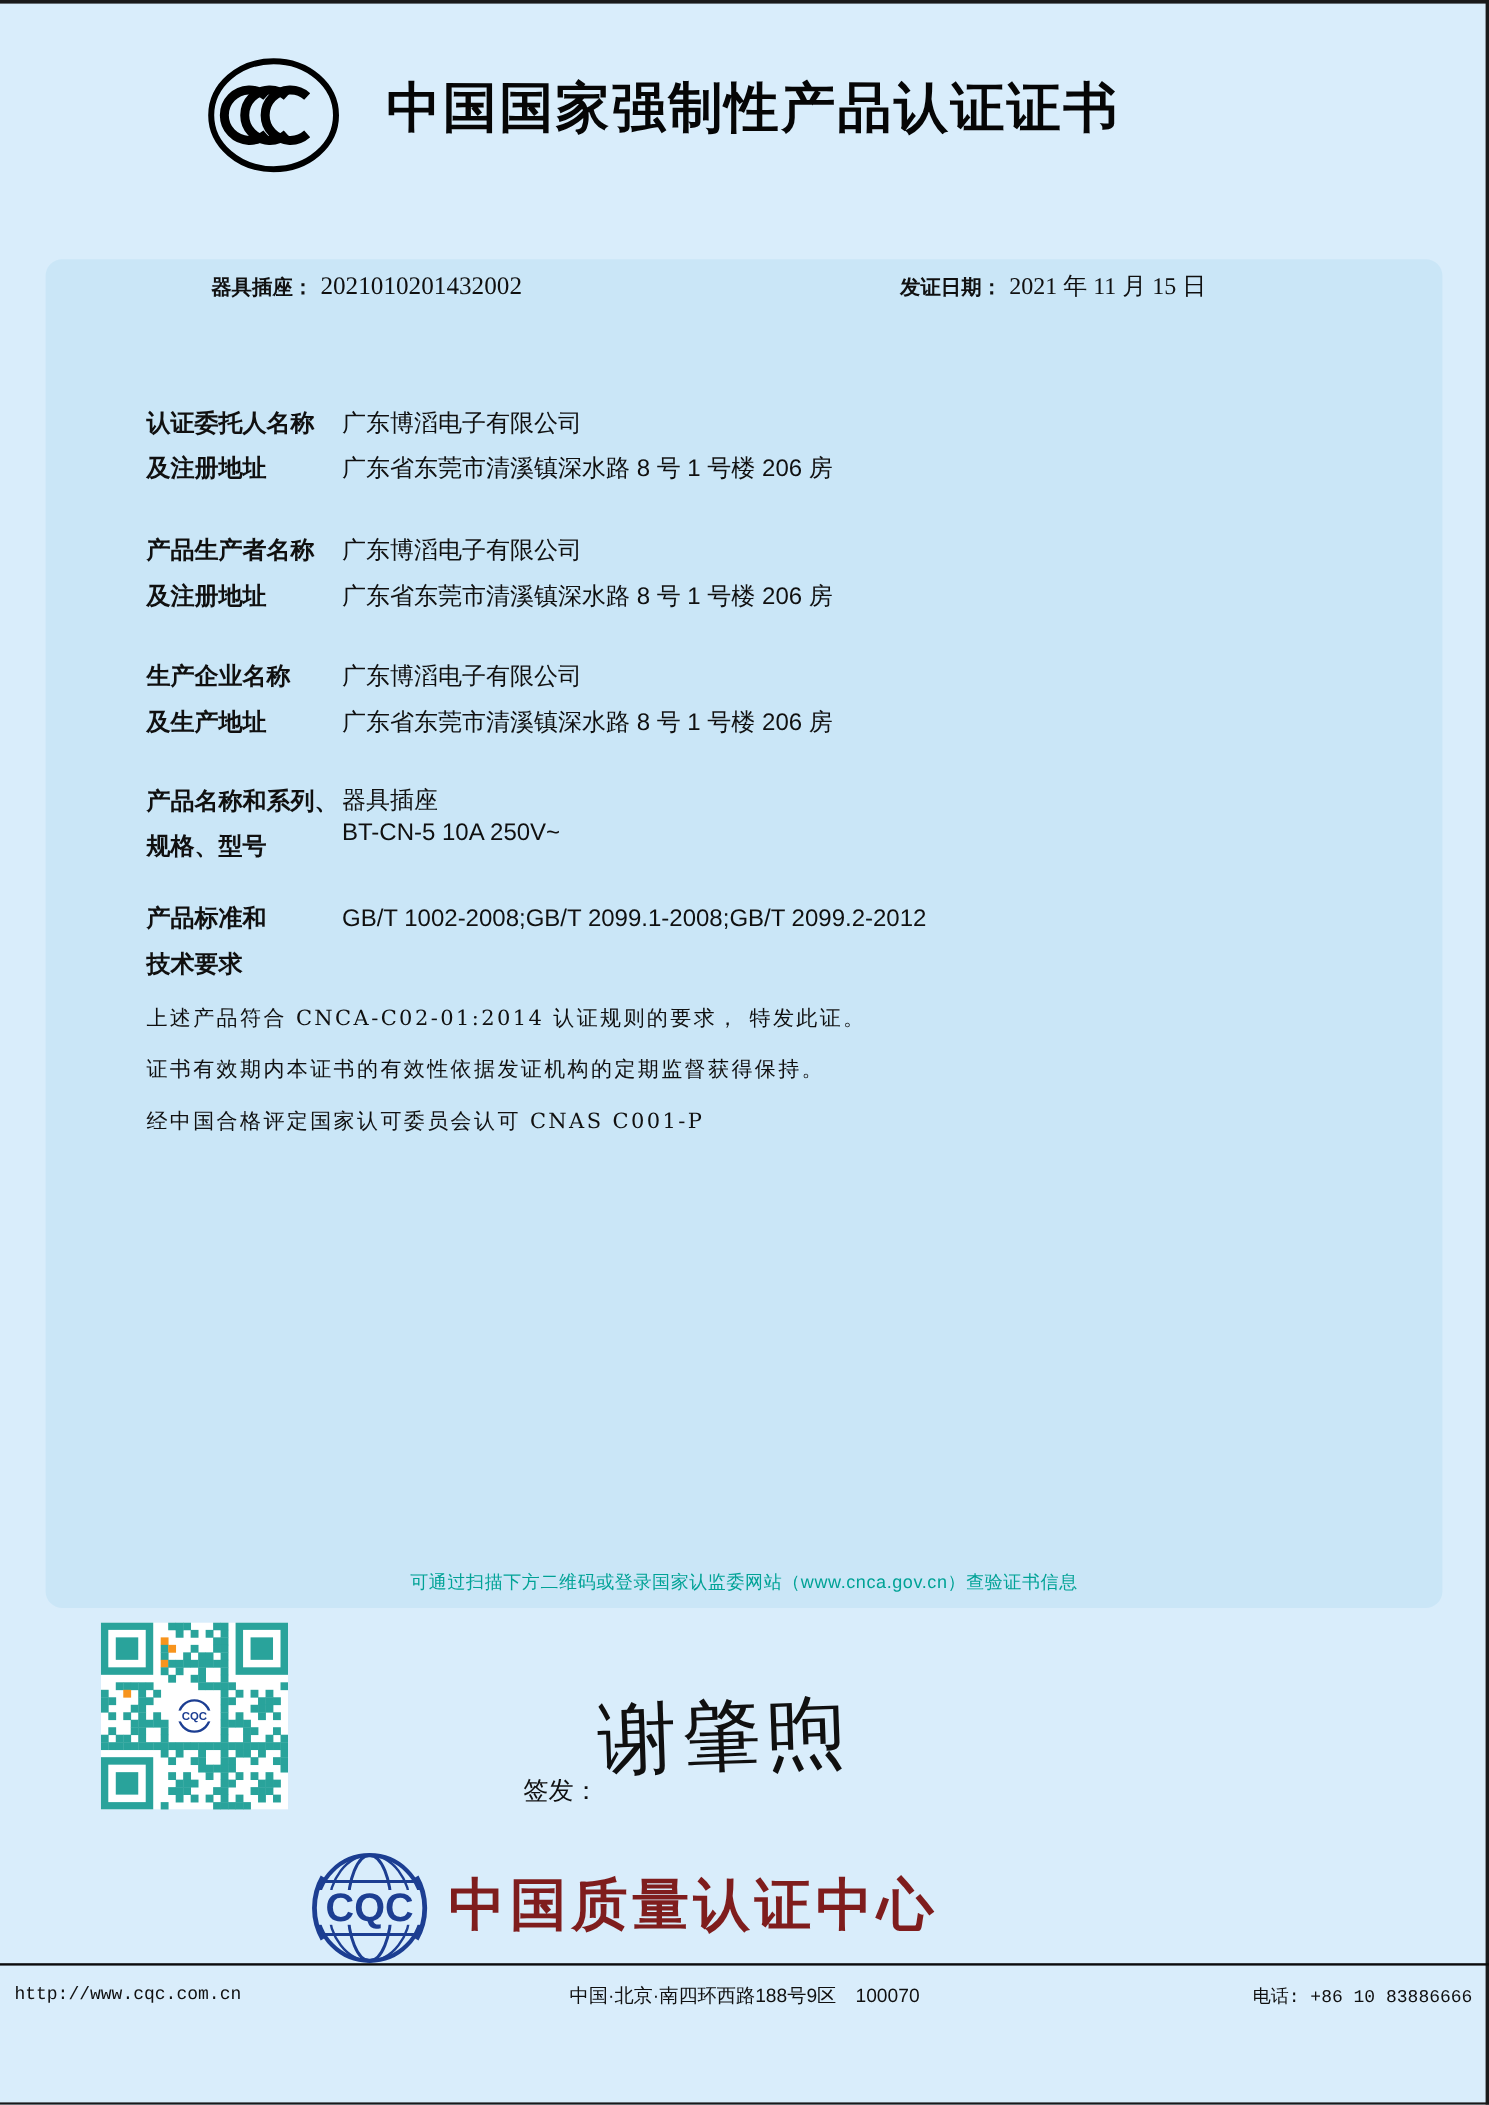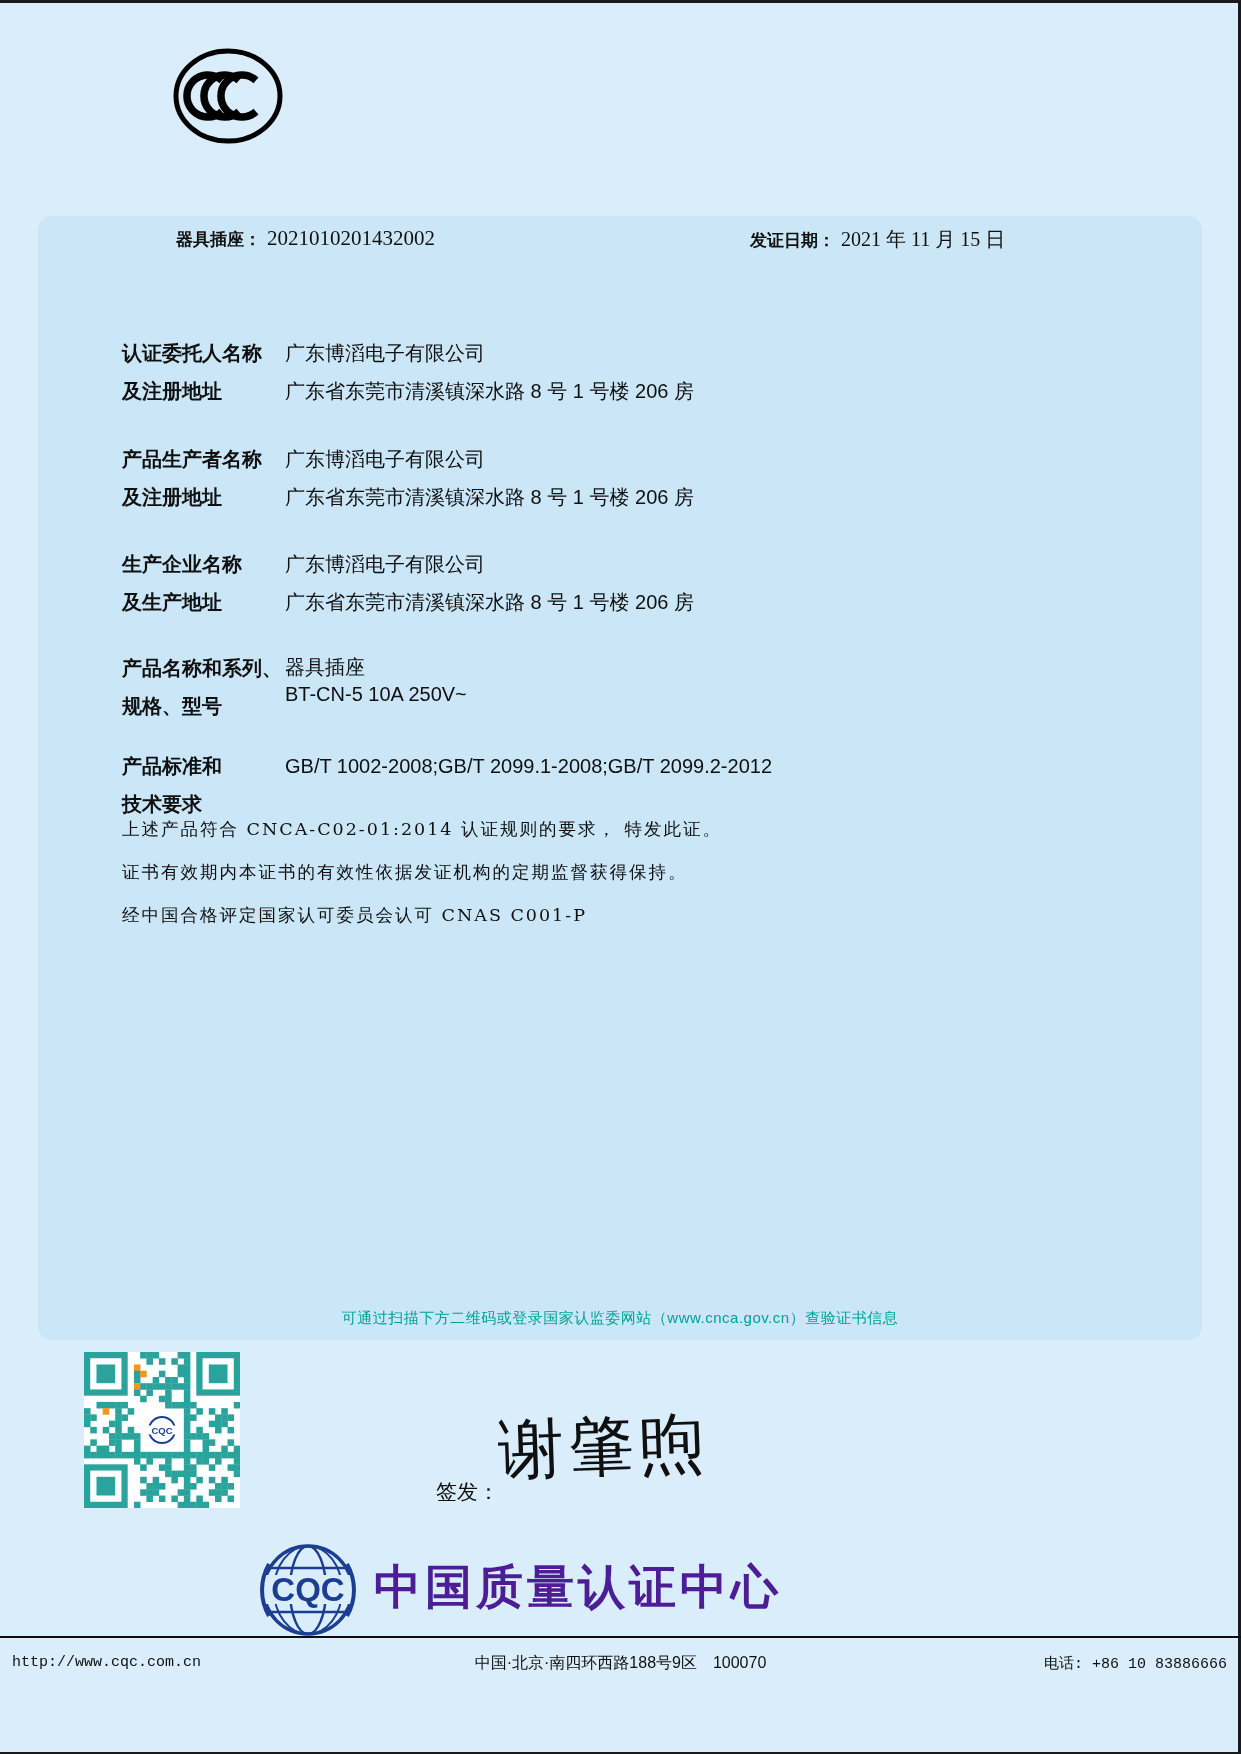--- a/index.html
+++ b/index.html
@@ -33,36 +33,36 @@
   .cert-no .num{font-size:21px;margin-left:6px;text-align:center;}
   .dates{position:absolute;left:712px;top:6px;}
   .dates .drow{line-height:34px;white-space:nowrap;}
   .dates .dval{font-size:20px;margin-left:6px;}
 
   .field-group{position:absolute;left:0;width:100%;}
   .field-group .labels{position:absolute;left:84px;width:175px;font-weight:bold;font-size:20px;line-height:38px;white-space:nowrap;}
   .field-group .values{position:absolute;left:247px;width:880px;font-size:20px;line-height:38px;white-space:nowrap;}
   .field-group .values.tight{line-height:27px;padding-top:5px;}
 
-  .statements{position:absolute;left:84px;top:592px;font-size:17.5px;line-height:43px;
+  .statements{position:absolute;left:84px;top:612px;font-size:17.5px;line-height:43px;
     letter-spacing:2px;white-space:nowrap;}
 
   .verify-note{position:absolute;left:0;top:1093px;width:100%;text-align:center;
     font-size:15px;color:var(--teal);letter-spacing:0.5px;}
 
   
   .qr{position:absolute;left:84px;top:1352px;width:156px;height:156px;}
   .sign-label{position:absolute;left:436px;top:1478px;font-size:21px;font-weight:normal;
     font-family:"DejaVu Serif","Liberation Serif",serif;}
   .signature{position:absolute;left:498px;top:1402px;font-size:66px;
     font-family:"DejaVu Serif","Liberation Serif",serif;transform:rotate(-2deg);
     letter-spacing:4px;white-space:nowrap;}
   .cqc-logo{position:absolute;left:256px;top:1538px;width:104px;height:104px;}
   .issuer-name{position:absolute;left:374px;top:1556px;font-size:47px;font-weight:600;
-    color:#4c1d95;letter-spacing:4px;white-space:nowrap;}
+    color:#7f1d1d;letter-spacing:4px;white-space:nowrap;}
 
   .footer-line{position:absolute;left:0;top:1636px;width:100%;height:2px;background:#0c0c0c;}
   .footer{position:absolute;left:0;top:1652px;width:100%;height:30px;font-size:15px;}
   .footer .site{position:absolute;left:12px;top:2px;font-family:"Liberation Mono",monospace;}
   .footer .addr{position:absolute;left:0;top:1px;width:100%;text-align:center;font-size:16px;}
   .footer .phone{position:absolute;right:14px;top:2px;font-family:"Liberation Mono",monospace;}
 </style>
 </head>
 <body>
 
@@ -71,20 +71,21 @@
   <div class="edge-top"></div>
   <div class="edge-right"></div>
   <div class="edge-bottom"></div>
 
   <svg class="ccc-logo" viewBox="0 0 112 96">
     <ellipse cx="56" cy="48" rx="52" ry="45" fill="none" stroke="#000" stroke-width="5"></ellipse>
     <path d="M 50 32.4 A 21 21 0 1 0 50 63.6" fill="none" stroke="#000" stroke-width="7.5"></path>
     <path d="M 67 32.4 A 21 21 0 1 0 67 63.6" fill="none" stroke="#000" stroke-width="7.5"></path>
     <path d="M 84 32.4 A 21 21 0 1 0 84 63.6" fill="none" stroke="#000" stroke-width="7.5"></path>
   </svg>
+  <div class="page-title">中国国家强制性产品认证证书</div>
 
   <section class="panel">
 
     <div class="cert-no">
       <span class="klabel">器具插座：</span><span class="num serifval">2021010201432002</span>
     </div>
 
     <div class="dates">
       <div class="drow">
         <span class="klabel">发证日期：</span><span class="dval serifval">2021 年 11 月 15 日</span>

